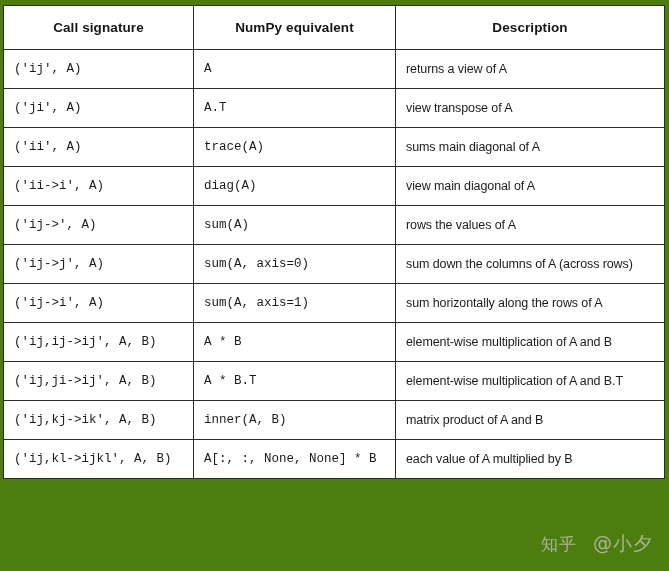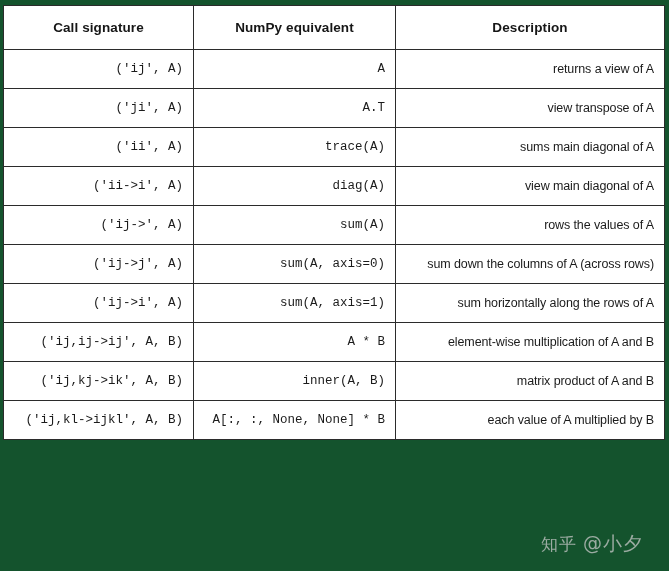--- a/index.html
+++ b/index.html
@@ -13,21 +13,21 @@
     height: 571px;
     overflow: hidden;
     font-family: "Liberation Sans", sans-serif;
     -webkit-font-smoothing: antialiased;
   }
 
   #page {
     position: relative;
     width: 669px;
     height: 571px;
-    background: #14532d;
+    background: #4d7c0f;
     box-sizing: border-box;
   }
 
   table.einsum-table {
     position: absolute;
     left: 3px;
     top: 5px;
     width: 661px;
     border-collapse: collapse;
     table-layout: fixed;
@@ -37,21 +37,20 @@
   table.einsum-table col.col-sig   { width: 190px; }
   table.einsum-table col.col-numpy { width: 202px; }
   table.einsum-table col.col-desc  { width: 269px; }
 
   table.einsum-table th,
   table.einsum-table td {
     border: 1px solid #2b2b2b;
     padding: 0 10px;
     vertical-align: middle;
     background: #ffffff;
-    text-align: right;
   }
 
   table.einsum-table thead th {
     height: 43px;
     text-align: center;
     font-family: "Liberation Sans", sans-serif;
     font-weight: bold;
     font-size: 13.5px;
     color: #161616;
     letter-spacing: 0.1px;
@@ -76,25 +75,25 @@
     font-size: 12.5px;
     color: #1b1b1b;
     white-space: nowrap;
     padding-left: 9px;
     letter-spacing: -0.1px;
   }
 
   
   #watermark {
     position: absolute;
-    right: 26px;
+    right: 16px;
     bottom: 14px;
     display: flex;
     align-items: center;
-    gap: 6px;
+    gap: 16px;
     color: #c9c9c9;
     font-size: 19px;
     font-family: "DejaVu Sans", sans-serif;
     opacity: 0.75;
     pointer-events: none;
     user-select: none;
     white-space: nowrap;
   }
   #watermark .wm-logo {
     font-size: 17px;
@@ -158,20 +157,25 @@
         <td class="cell-sig">('ij-&gt;i', A)</td>
         <td class="cell-numpy">sum(A, axis=1)</td>
         <td class="cell-desc">sum horizontally along the rows of A</td>
       </tr>
       <tr>
         <td class="cell-sig">('ij,ij-&gt;ij', A, B)</td>
         <td class="cell-numpy">A * B</td>
         <td class="cell-desc">element-wise multiplication of A and B</td>
       </tr>
       <tr>
+        <td class="cell-sig">('ij,ji-&gt;ij', A, B)</td>
+        <td class="cell-numpy">A * B.T</td>
+        <td class="cell-desc">element-wise multiplication of A and B.T</td>
+      </tr>
+      <tr>
         <td class="cell-sig">('ij,kj-&gt;ik', A, B)</td>
         <td class="cell-numpy">inner(A, B)</td>
         <td class="cell-desc">matrix product of A and B</td>
       </tr>
       <tr>
         <td class="cell-sig">('ij,kl-&gt;ijkl', A, B)</td>
         <td class="cell-numpy">A[:, :, None, None] * B</td>
         <td class="cell-desc">each value of A multiplied by B</td>
       </tr>
     </tbody>

